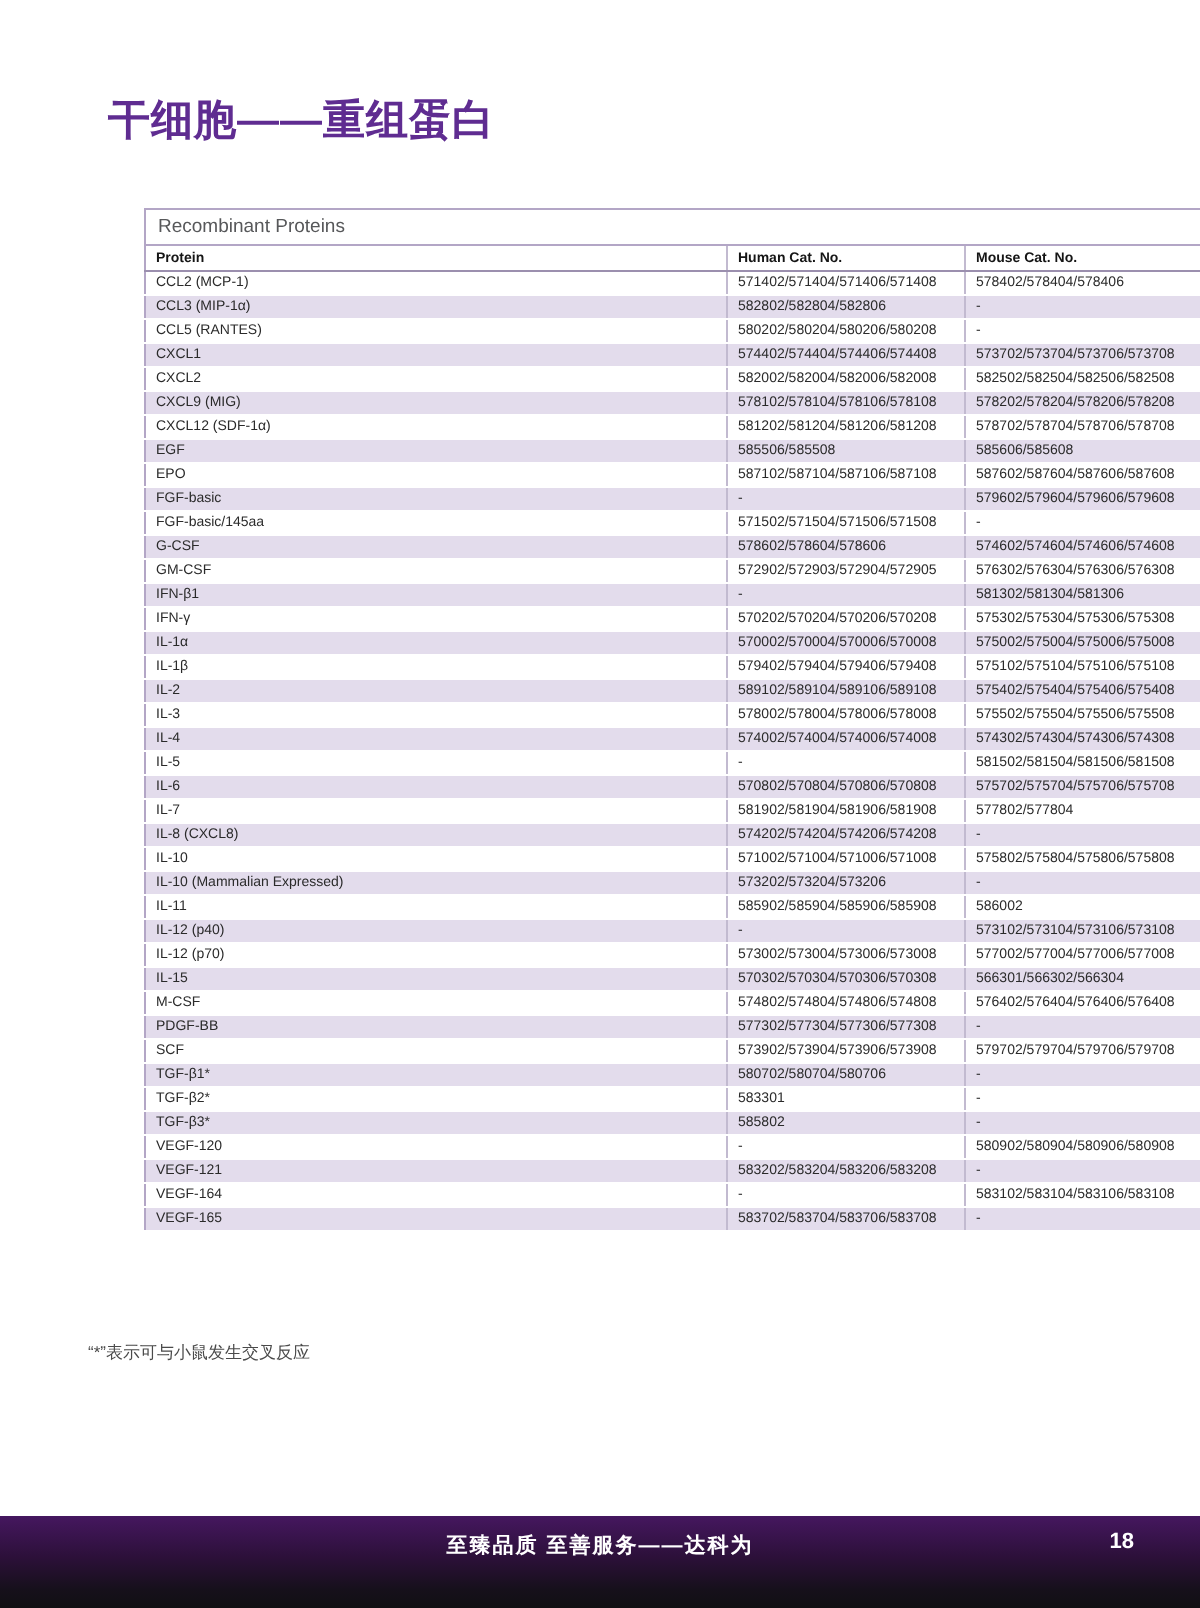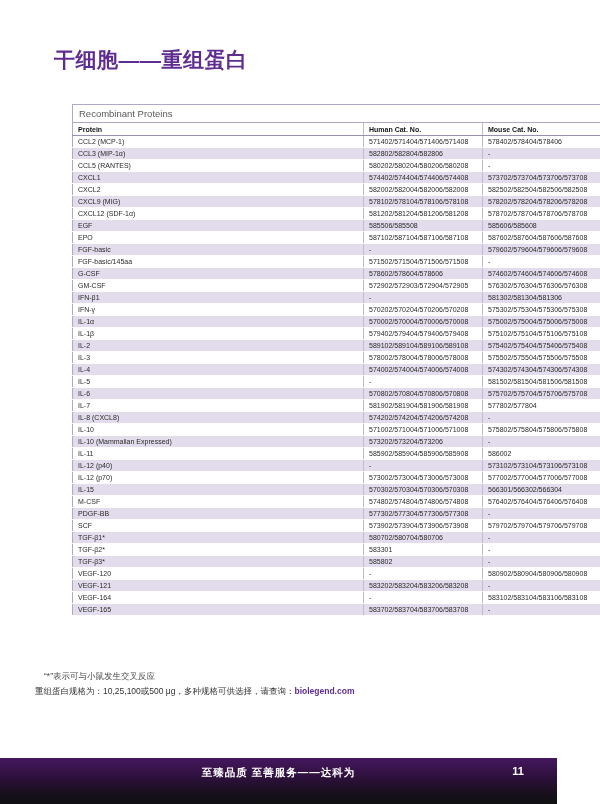--- a/index.html
+++ b/index.html
@@ -43,21 +43,21 @@
   tbody td + td { border-left:1px solid #c2bad0; }
   tbody tr:nth-child(even) { background:#e3dcec; }
   .footnotes {
     position:absolute; left:35px; top:633px; width:520px;
     font-size:8.5px; color:#404040; line-height:14.5px;
   }
   .footnote-line1 { padding-left:9px; color:#4a4a4a;margin-top:36px; }
   .footnote-line2, .footnote-line3 { font-weight:500; color:#333333; }
   .fn-link { color:#5f2c91; font-weight:bold; text-decoration:none; }
   .page-footer {
-    position:absolute; left:0; bottom:0; width:557px; height:46px;
+    position:absolute; left:0; bottom:0; width:600px; height:46px;
     background:linear-gradient(180deg,#45175f 0%,#2c1039 45%,#16101b 80%,#111013 100%);
   }
   .footer-slogan {
     position:absolute; left:0; top:8px; width:100%;
     text-align:center; color:#ffffff; font-weight:bold; font-size:10.5px;
     letter-spacing:1px;
   }
   .footer-pagenum {
     position:absolute; right:33px; top:7px;
     color:#ffffff; font-weight:bold; font-size:11px;
@@ -285,19 +285,18 @@
           <td>VEGF-165</td>
           <td>583702/583704/583706/583708</td>
           <td>-</td>
         </tr>
       </tbody>
   </table>
 </div>
 
 <div class="footnotes">
   <div class="footnote-line1">“*”表示可与小鼠发生交叉反应</div>
-  <div class="footnote-line2"><span>重组蛋白规格为：10,25,100或500 μg，多种规格可供选择，请查询：</span><a class="fn-link" href="#">biolegend.com</a></div>
 </div>
 
 <div class="page-footer">
   <div class="footer-slogan">至臻品质 至善服务——达科为</div>
-  <div class="footer-pagenum">11</div>
+  <div class="footer-pagenum">18</div>
 </div>
 
 </body></html>

